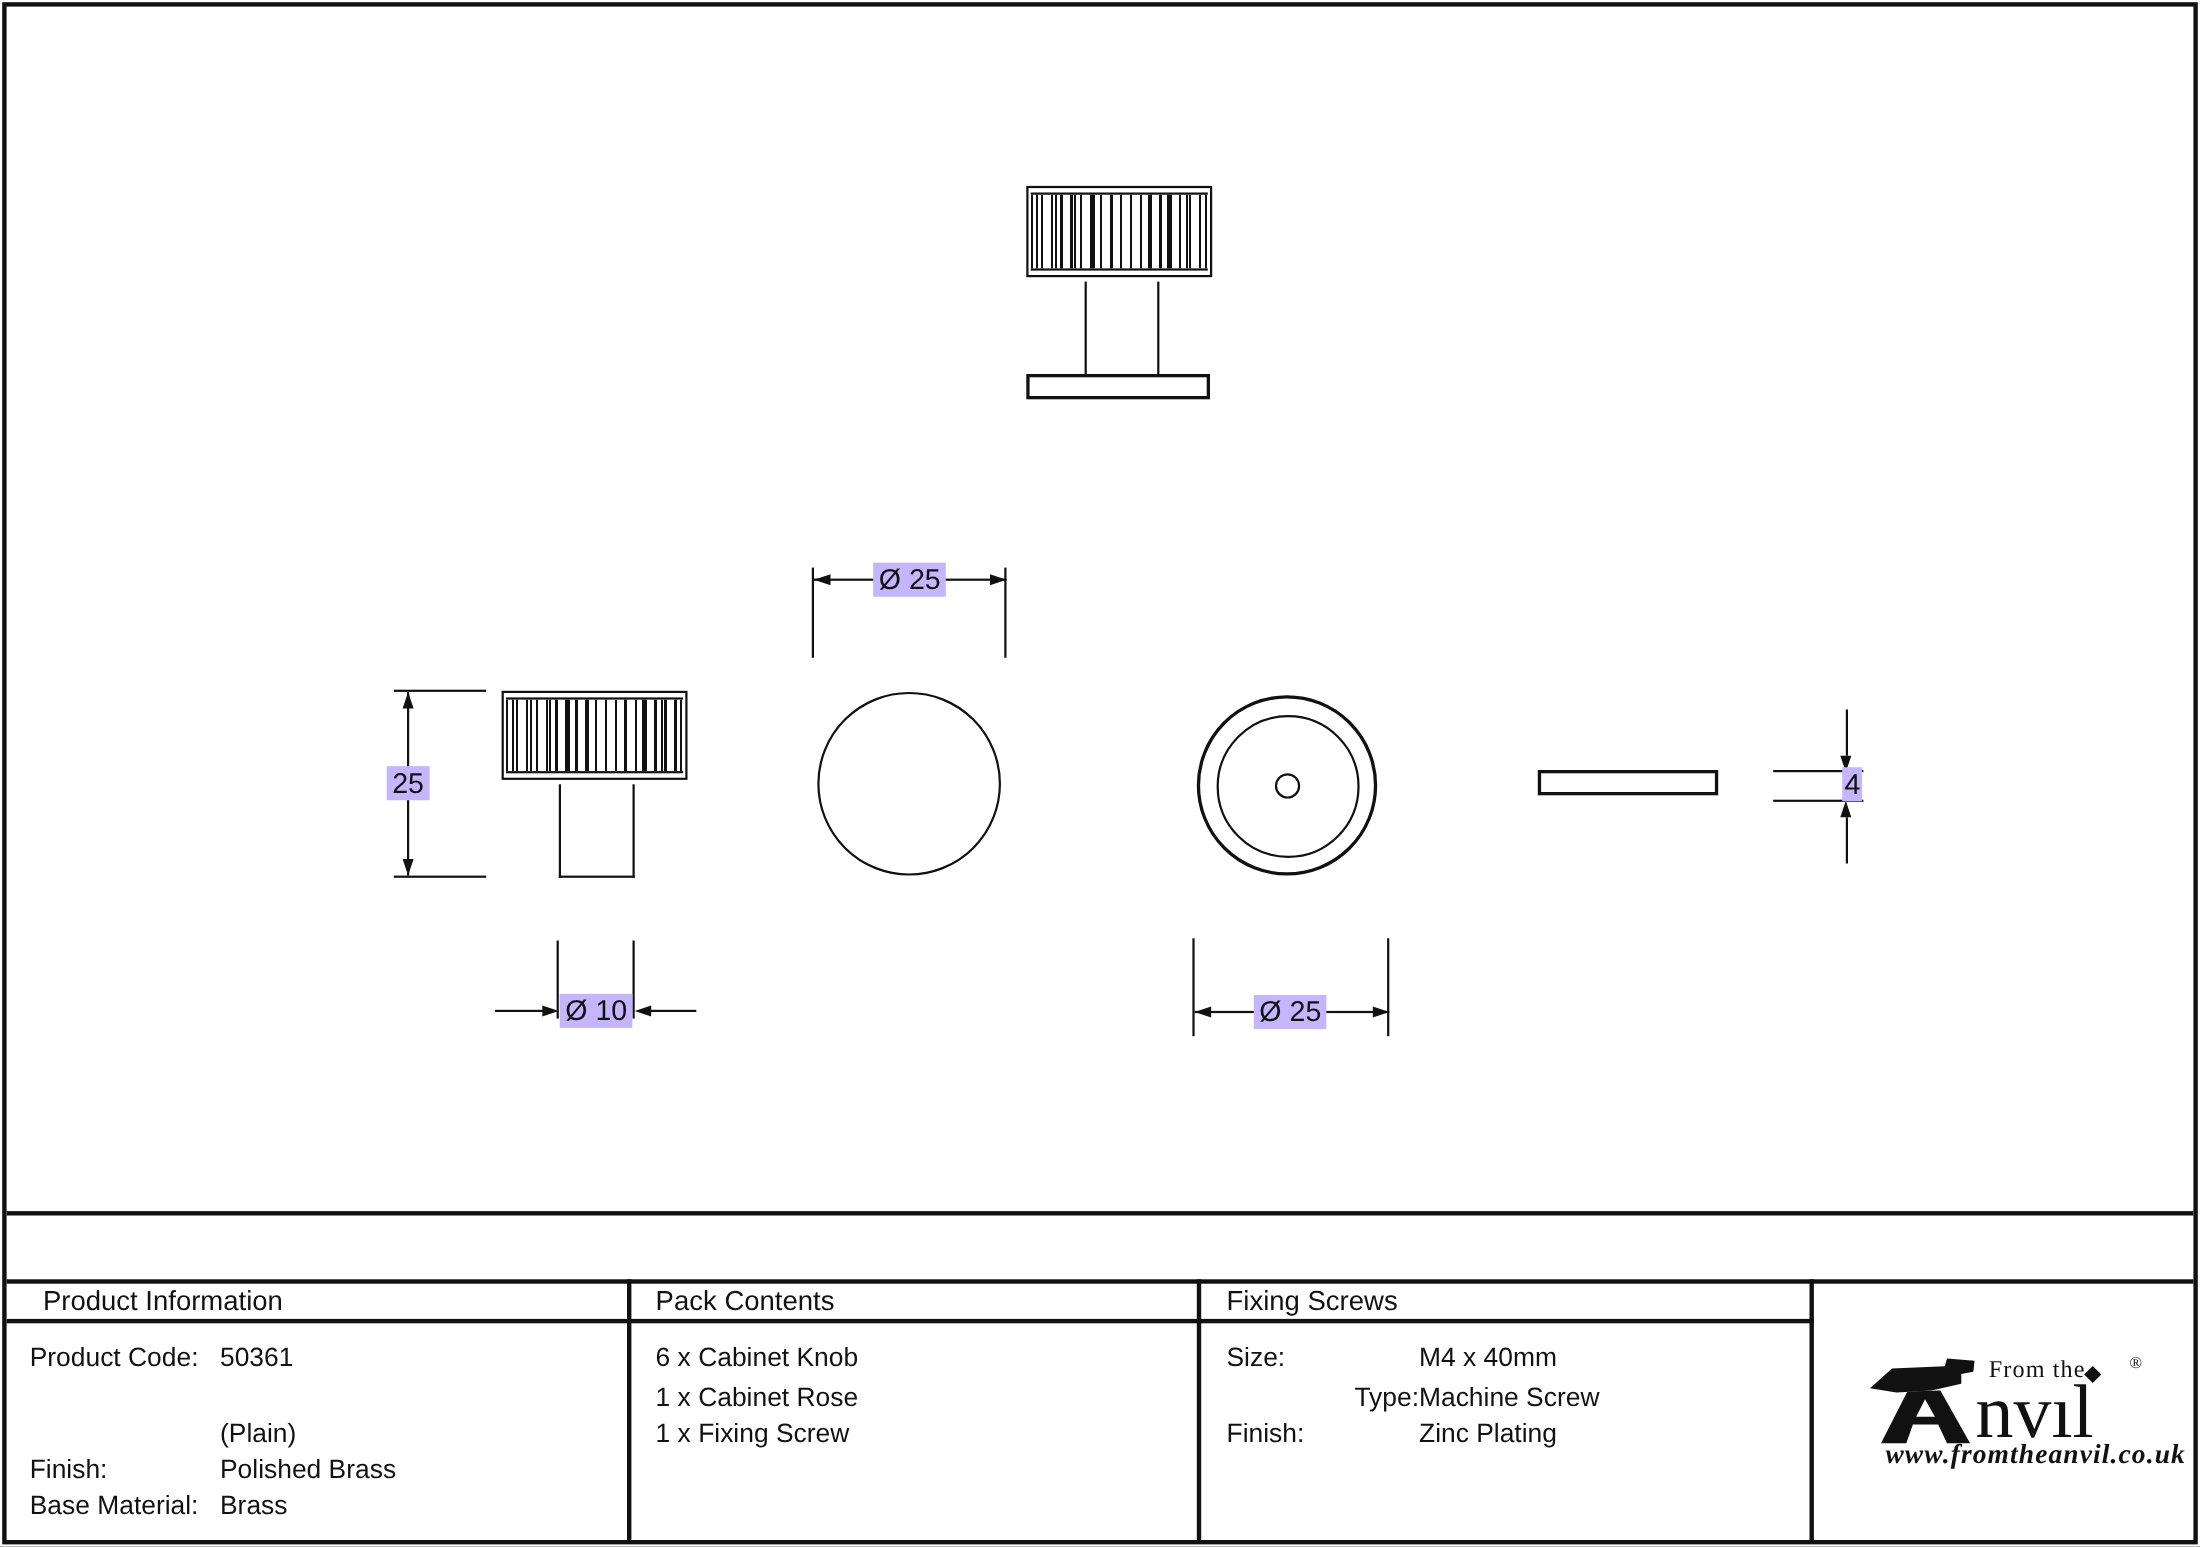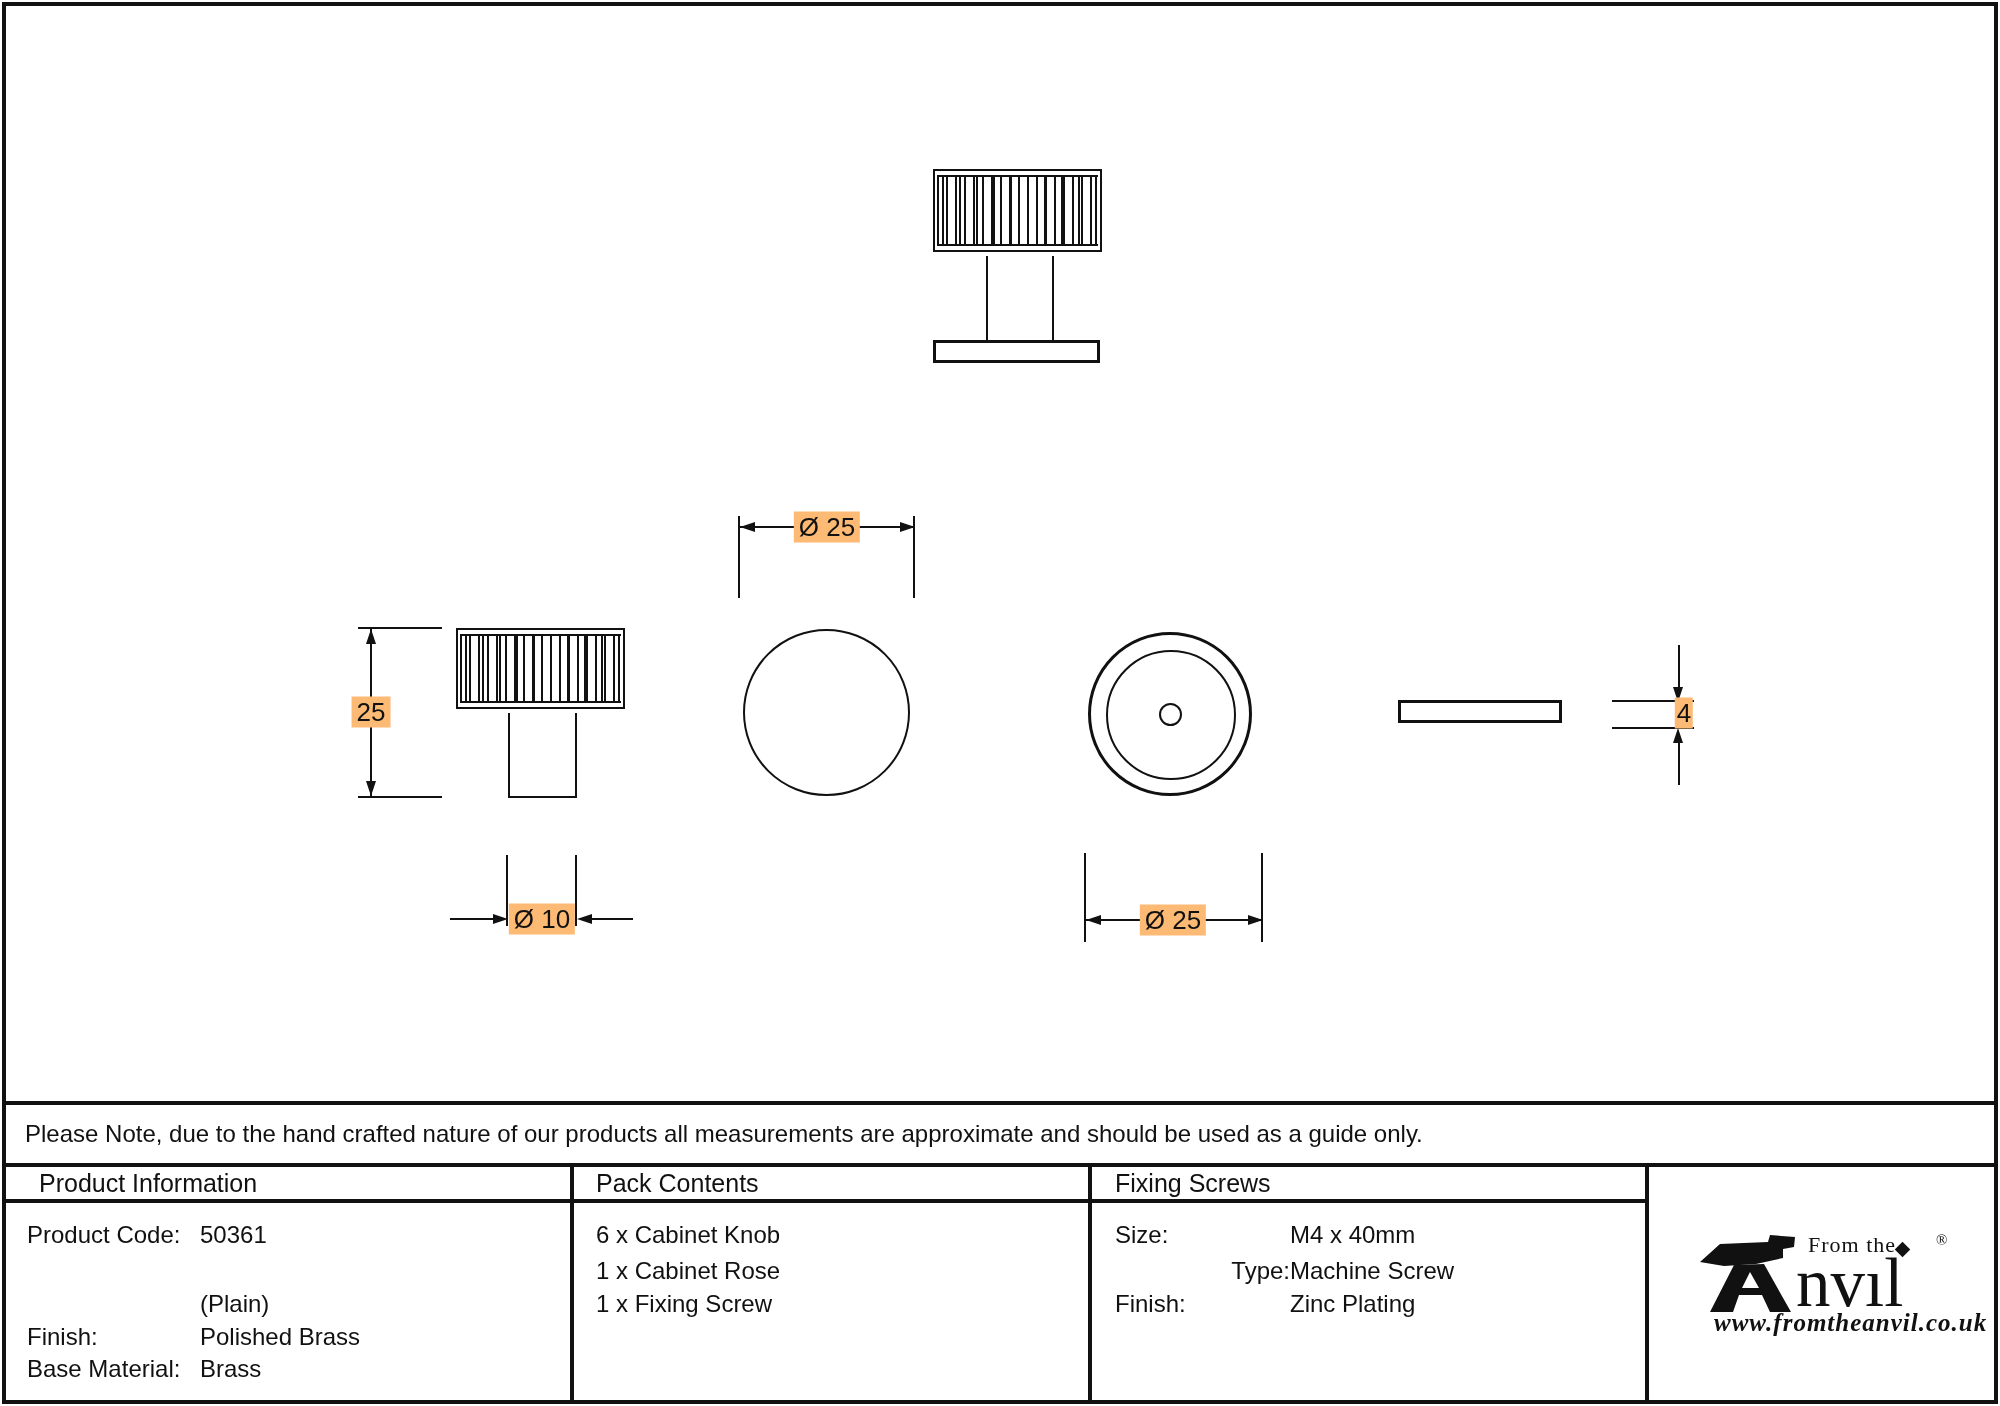--- a/index.html
+++ b/index.html
@@ -17,21 +17,21 @@
           border-top:2px solid #111;border-bottom:2px solid #111;box-sizing:border-box;
           background-image:
             repeating-linear-gradient(90deg,#111 0 2px,transparent 2px 9px),
             repeating-linear-gradient(90deg,transparent 0 5px,#111 5px 7px,transparent 7px 17px);}
   
   .ar{position:absolute;width:0;height:0;border-style:solid;border-color:transparent;}
   .ar.up{border-width:0 5px 15px 5px;border-bottom-color:#111;}
   .ar.down{border-width:15px 5px 0 5px;border-top-color:#111;}
   .ar.left{border-width:5px 15px 5px 0;border-right-color:#111;}
   .ar.right{border-width:5px 0 5px 15px;border-left-color:#111;}
-  .dim{position:absolute;transform:translate(-50%,-50%);font-size:26px;background:#fdba74;
+  .dim{position:absolute;transform:translate(-50%,-50%);font-size:26px;background:#c4b5fd;
        padding:0 5px;white-space:nowrap;}
   
   .notice{position:absolute;left:25px;top:1134px;transform:translateY(-50%);font-size:24px;white-space:nowrap;}
   .th{position:absolute;transform:translateY(-50%);font-size:25px;white-space:nowrap;top:1183px;}
   .row{position:absolute;transform:translateY(-50%);font-size:24px;white-space:nowrap;}
   .lab{display:inline-block;width:173px;}
   .lab2{display:inline-block;width:175px;}
   
   .logo-fromthe{position:absolute;left:1808px;top:1245px;transform:translateY(-50%);
        font-family:"Liberation Serif",serif;font-size:22px;letter-spacing:1px;white-space:nowrap;}
@@ -104,21 +104,20 @@
     <div class="ln" style="left:1612px;top:700px;width:82px;height:2px;"></div>
     <div class="ln" style="left:1612px;top:727px;width:82px;height:2px;"></div>
     <div class="ln" style="left:1678px;top:645px;width:2px;height:42px;"></div>
     <div class="ar down" style="left:1673px;top:687px;"></div>
     <div class="ln" style="left:1678px;top:743px;width:2px;height:42px;"></div>
     <div class="ar up" style="left:1673px;top:728px;"></div>
     <div class="dim" style="left:1684px;top:713px;padding:0 2px;">4</div>
   </div>
 
   <div class="ln" style="left:6px;top:1101px;right:6px;height:4px;"></div>
-  <div class="notice">Please Note, due to the hand crafted nature of our products all measurements are approximate and should be used as a guide only.</div>
   <div class="ln" style="left:6px;top:1163px;right:6px;height:4px;"></div>
 
   <div class="th" style="left:39px;text-align:center;">Product Information</div>
   <div class="th" style="left:596px;">Pack Contents</div>
   <div class="th" style="left:1115px;">Fixing Screws</div>
   <div class="ln" style="left:6px;top:1199px;width:1643px;height:4px;"></div>
   <div class="ln" style="left:570px;top:1163px;width:4px;height:239px;"></div>
   <div class="ln" style="left:1088px;top:1163px;width:4px;height:239px;"></div>
   <div class="ln" style="left:1645px;top:1163px;width:4px;height:239px;"></div>
 

